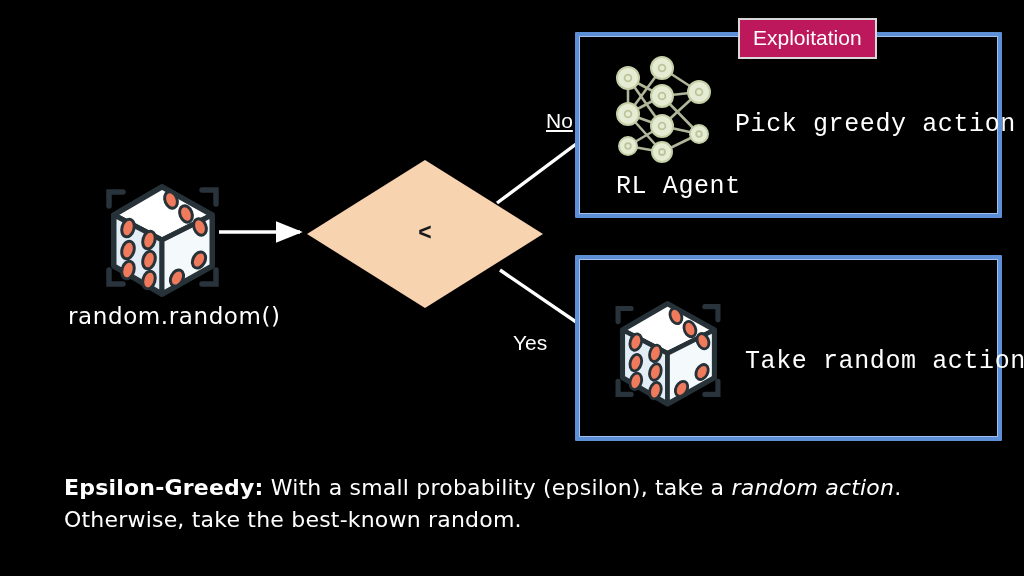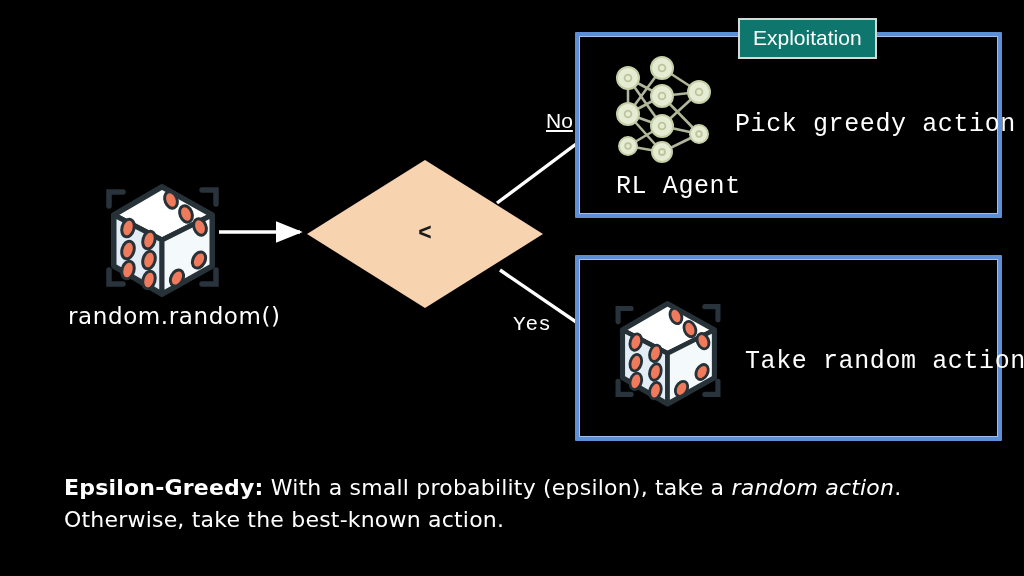--- a/index.html
+++ b/index.html
@@ -46,21 +46,21 @@
     position: absolute;
     box-sizing: border-box;
     border: 4px solid #5d8fd6;
     background: #000000;
     border-radius: 1px;
     box-shadow: inset 0 0 0 1px #9dc0ee;
   }
   .panel-label {
     position: absolute;
     box-sizing: border-box;
-    background: #0f766e;
+    background: #be185d;
     border: 2px solid #d8d8d8;
     color: #ffffff;
     font-family: "Liberation Sans", sans-serif;
     font-size: 21px;
     line-height: 1;
     padding: 7px 13px 9px 13px;
     white-space: nowrap;
   }
 
   
@@ -163,21 +163,21 @@
   <div class="diamond-wrap" style="left:305px; top:158px; width:240px; height:152px;">
     <svg width="240" height="152" viewBox="0 0 240 152" style="display:block;">
       <polygon points="120,2 238,76 120,150 2,76" fill="#f8d3b0"></polygon>
     </svg>
     <div class="diamond-text">
       <span class="lt">&lt;</span>
     </div>
   </div>
 
   <div class="branch-label" style="left:546px; top:109px;text-decoration:underline;">No</div>
-  <div class="branch-label" style="left:513px; top:313px;font-family:Liberation Mono, monospace;">Yes</div>
+  <div class="branch-label" style="left:513px; top:331px;">Yes</div>
 
   <div class="panel" style="left:575px; top:32px; width:427px; height:186px;"></div>
 
   <div class="panel-label" style="left:738px; top:18px;">Exploitation</div>
 
   <div class="abs" style="left:604px; top:54px;">
     <svg width="122" height="112" viewBox="0 0 122 112">
       <g stroke="#ced6b5" stroke-width="2.6" fill="none" opacity="0.85">
         <line x1="24" y1="24" x2="24" y2="60"></line>
         <line x1="24" y1="24" x2="58" y2="42"></line>
@@ -258,16 +258,16 @@
         <ellipse cx="82" cy="108" rx="6" ry="8.5" transform="rotate(28 82 108)"></ellipse>
         <ellipse cx="104" cy="90" rx="6" ry="8.5" transform="rotate(28 104 90)"></ellipse>
       </g>
     </svg>
   </div>
 
   <div class="hand hand-big" style="left:745px; top:338px;margin-top:9px;">Take random action</div>
 
   <div class="caption" style="left:64px; top:472px; width:930px;">
     <div><b>Epsilon-Greedy:</b><span> With a small probability (epsilon), take a </span><i>random action</i><span>.</span></div>
-    <div>Otherwise, take the best-known action.</div>
+    <div>Otherwise, take the best-known random.</div>
   </div>
 
 </div>
 
 </body></html>

